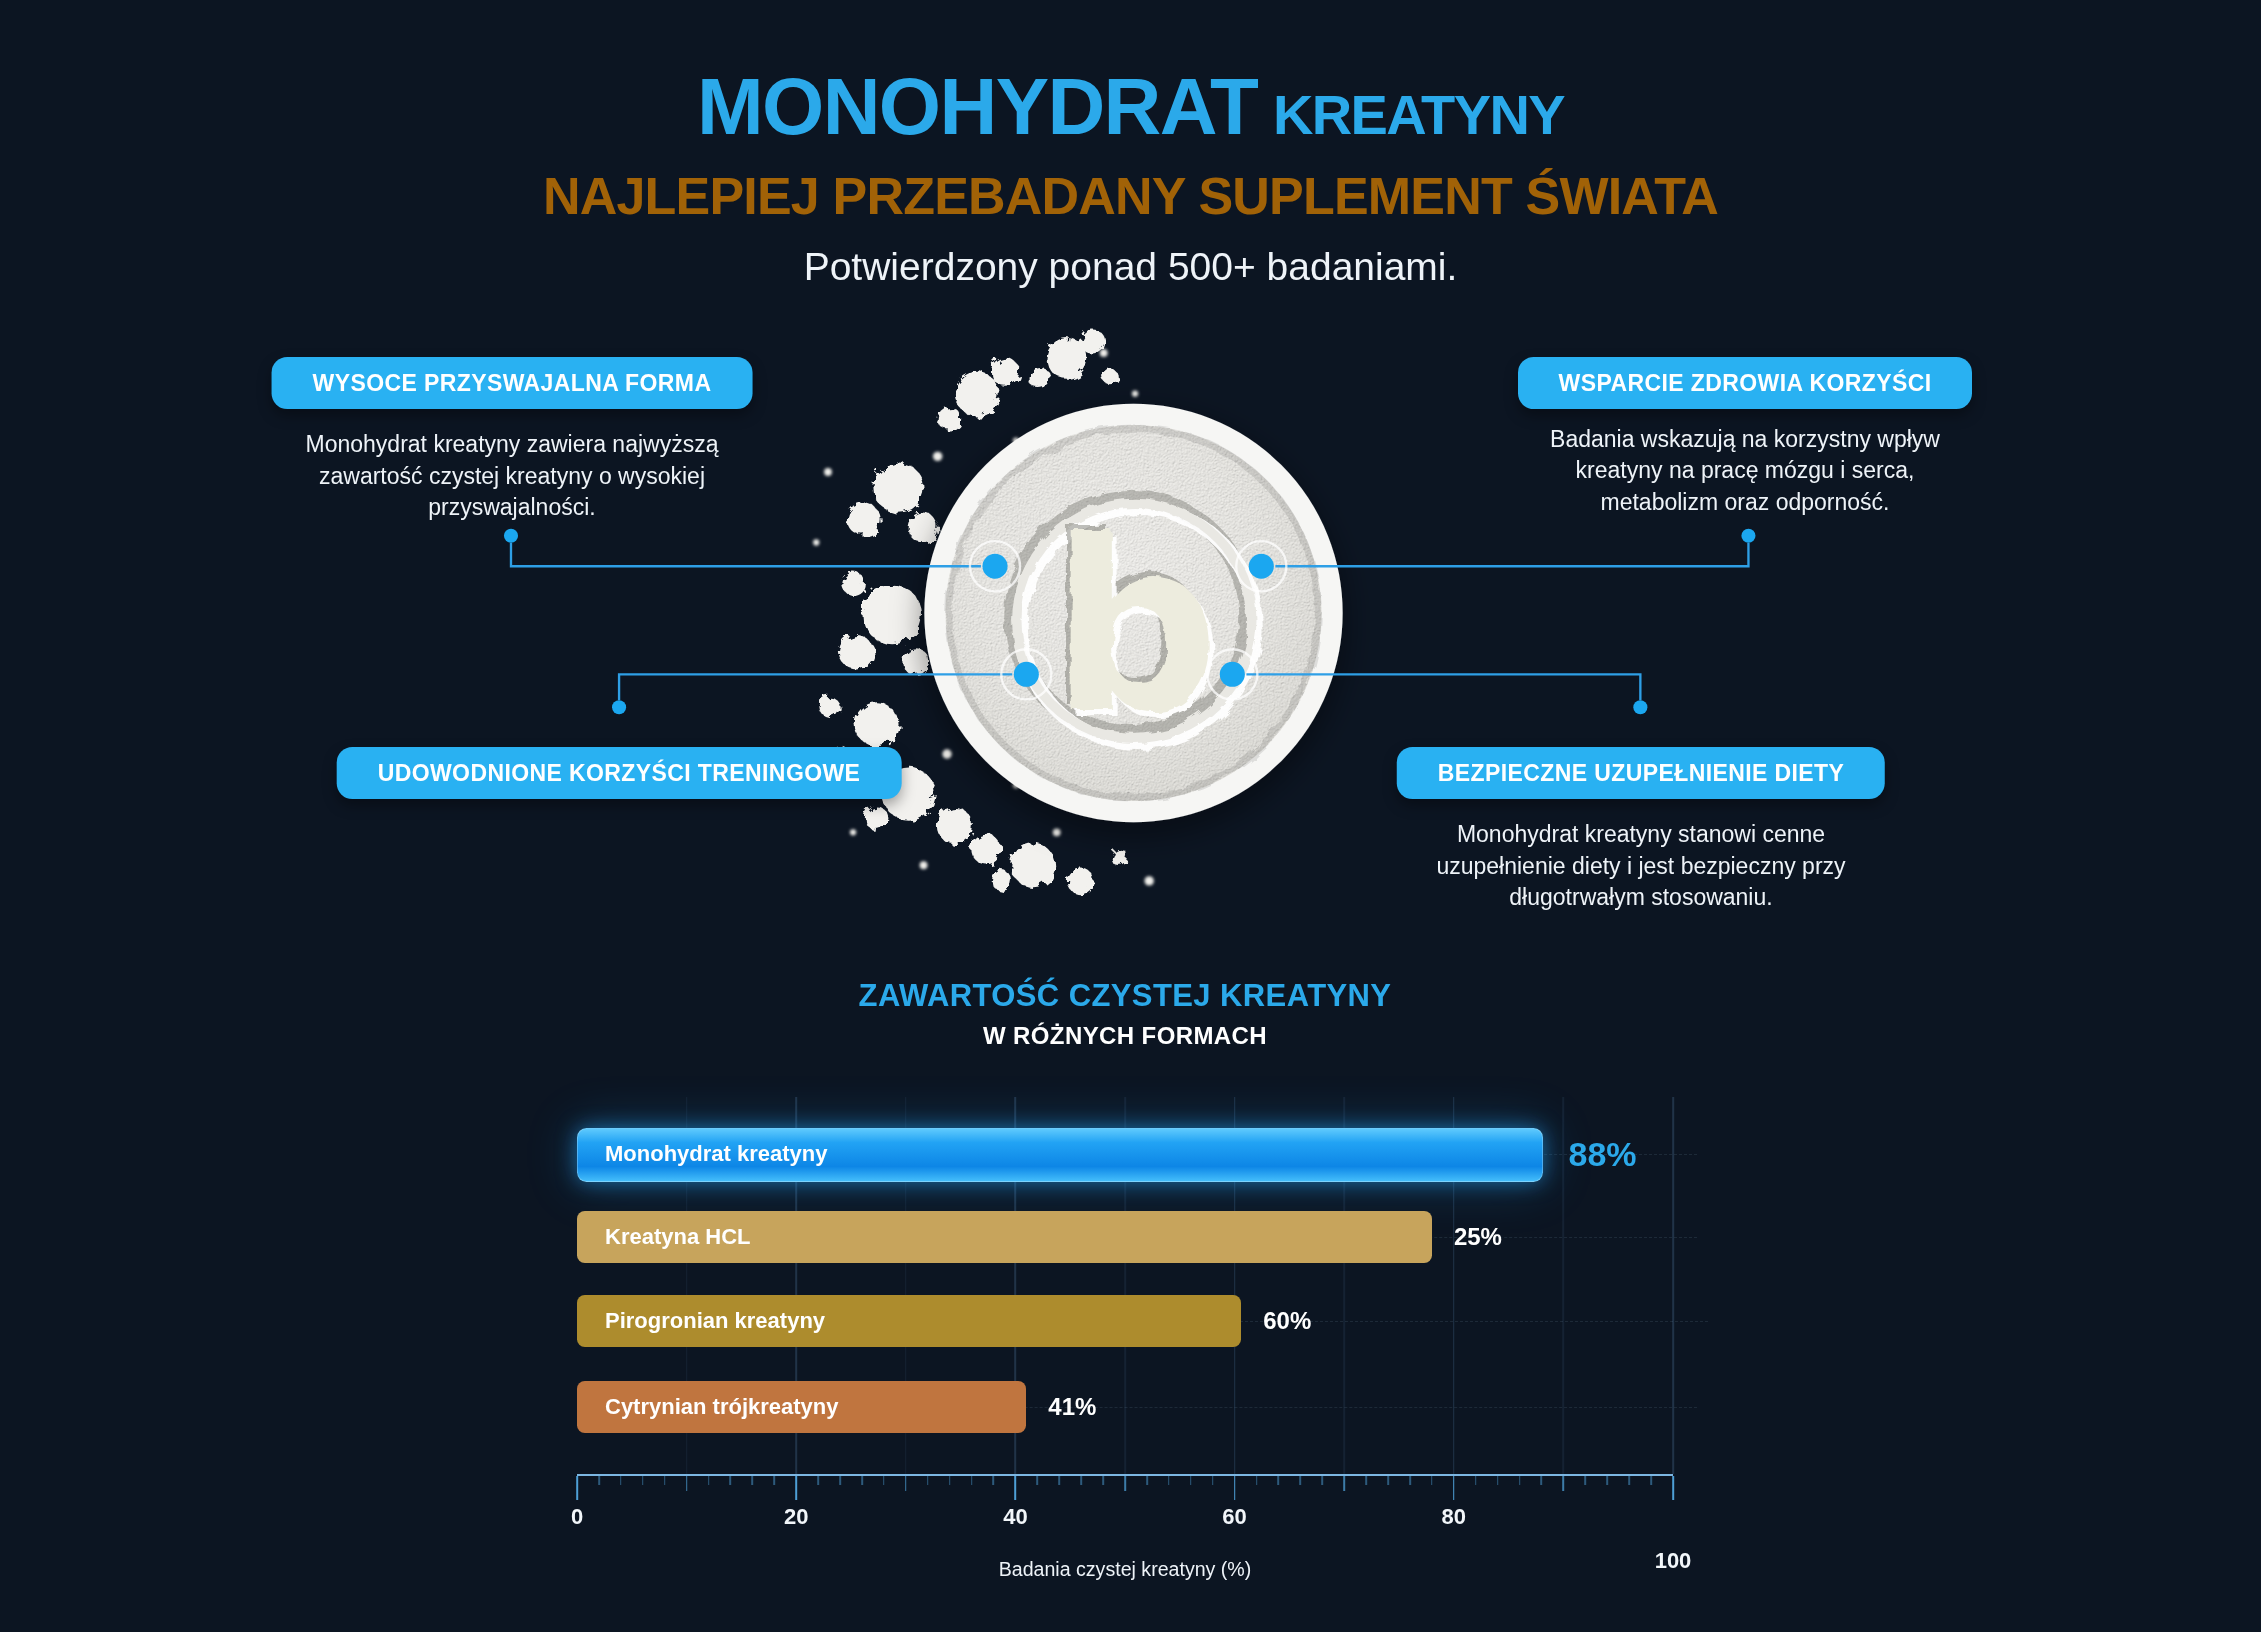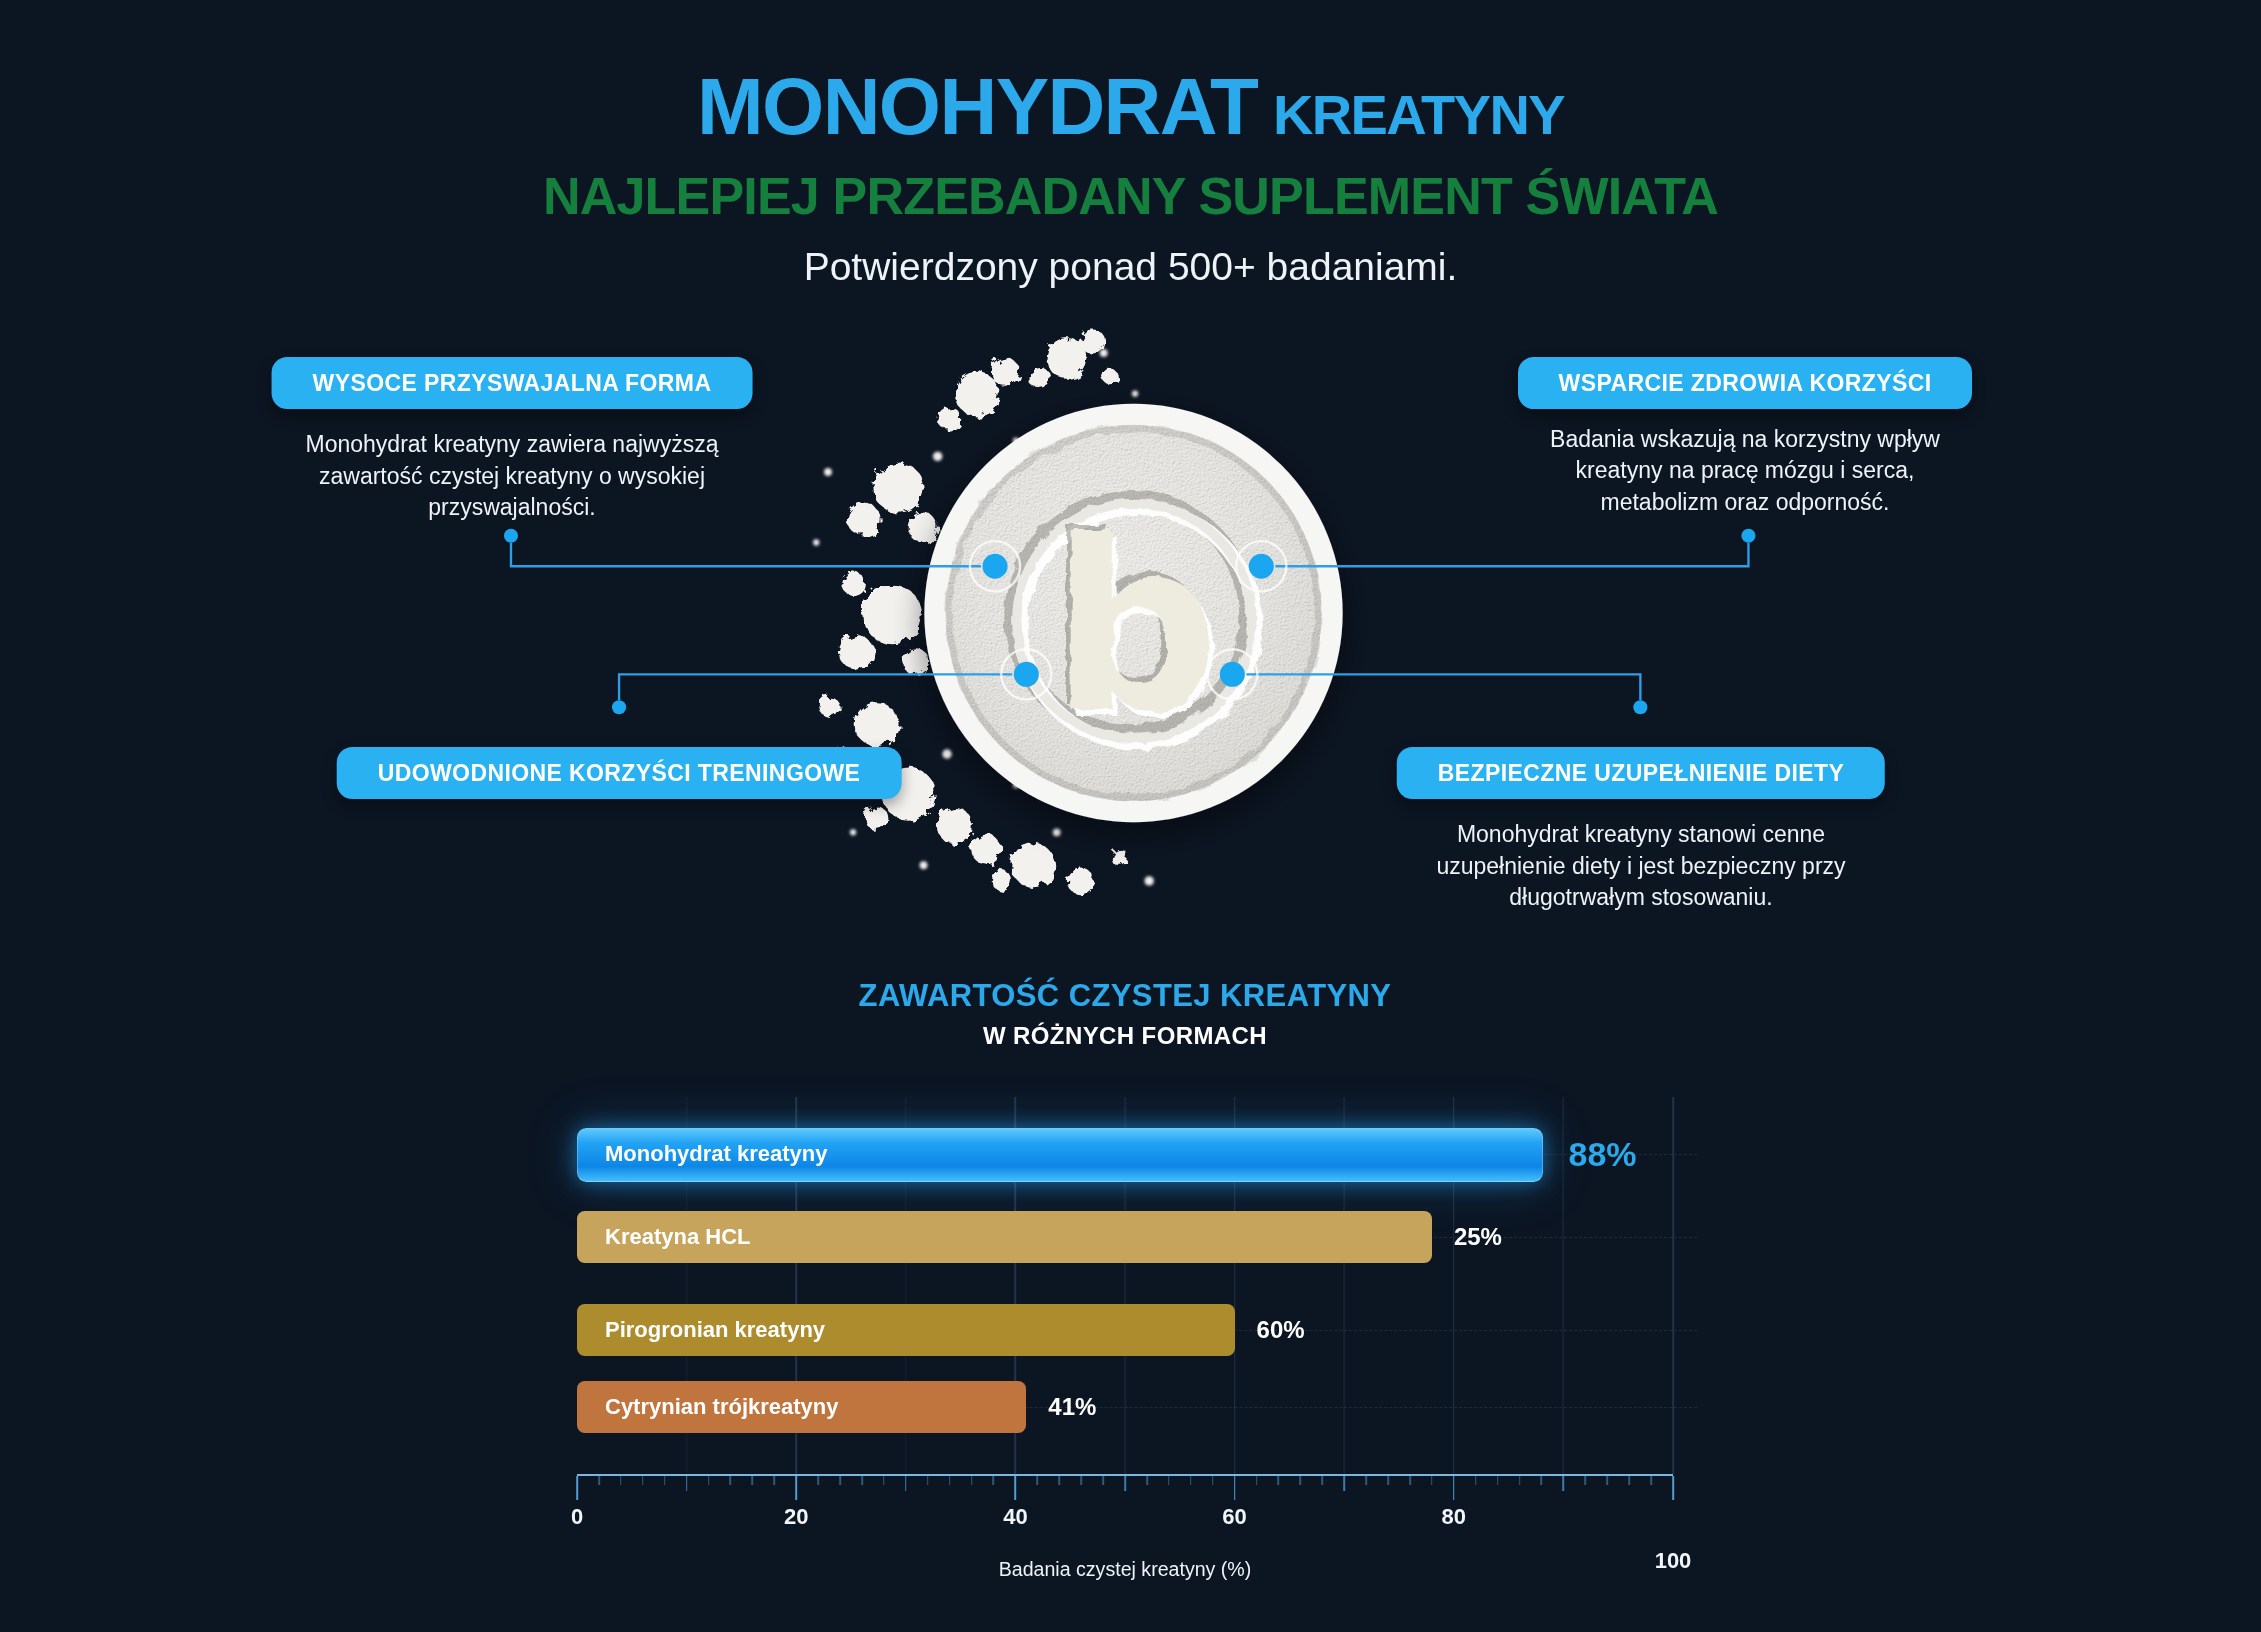--- a/index.html
+++ b/index.html
@@ -6,21 +6,21 @@
   body{
     width:2261px;height:1632px;position:relative;overflow:hidden;
     background:#0c1522;color:#fff;
     font-family:"Liberation Sans",sans-serif;
   }
   
   .header{position:absolute;top:61px;left:0;width:100%;text-align:center;}
   .title-line1{margin:0;color:#2BA9EA;font-weight:bold;letter-spacing:-1.6px;}
   .t1-big{font-size:80px;}
   .t1-small{font-size:56px;margin-left:15.7px;}
-  .title-line2{margin:12.5px 0 0;font-size:52px;font-weight:bold;color:#15803d;letter-spacing:-0.8px;}
+  .title-line2{margin:12.5px 0 0;font-size:52px;font-weight:bold;color:#a16207;letter-spacing:-0.8px;}
   .title-line3{margin:19px 0 0;font-size:39px;font-weight:400;color:#eef3f8;}
   
   .feature{position:absolute;transform:translateX(-50%);text-align:center;z-index:5;}
   .pill{
     display:inline-block;background:#29B1F2;color:#fff;font-weight:bold;font-size:23px;
     height:52px;line-height:52px;padding:0 41px;border-radius:15.7px;letter-spacing:0.4px;
     white-space:nowrap;box-shadow:0 6.3px 14px rgba(0,0,0,.35);
   }
   .desc{margin:20.4px auto 0;font-size:23px;line-height:1.36;color:#eef3f8;}
   #feature-tl{left:512px;top:357px;} #feature-tl .desc{width:462px;}
@@ -32,21 +32,21 @@
   #connector-svg{position:absolute;left:0;top:0;z-index:4;pointer-events:none;}
   
   .chart-title{position:absolute;left:577px;top:978px;width:1096px;text-align:center;
     font-size:31px;font-weight:bold;color:#2BA9EA;letter-spacing:0.4px;}
   .chart-subtitle{position:absolute;left:577px;top:1022px;width:1096px;text-align:center;
     font-size:24px;font-weight:bold;color:#ffffff;letter-spacing:0.4px;}
   .plot{position:absolute;left:577px;top:1097px;width:1096px;height:377px;}
   .gridline{position:absolute;top:0;bottom:0;width:1.6px;background:rgba(110,160,210,.22);transform:translateX(-0.8px);}
   .gridline.minor{background:rgba(110,160,210,.10);}
   .bar-row{position:absolute;left:0;width:100%;height:52px;}
-  #row-0{top:31px;} #row-1{top:114px;} #row-2{top:207px;} #row-3{top:284px;}
+  #row-0{top:31px;} #row-1{top:114px;} #row-2{top:198px;padding-left:11px;} #row-3{top:284px;}
   .row-leader{position:absolute;top:50%;left:3.1px;right:-23.5px;border-top:1.6px dashed rgba(160,195,225,.12);z-index:0;}
   .bar{position:absolute;left:0;top:0;height:100%;border-radius:7.8px;z-index:1;}
   .bar-label{position:absolute;left:28px;top:50%;transform:translateY(-50%);
     font-size:22px;font-weight:bold;color:#fff;white-space:nowrap;z-index:2;}
   .bar-value{position:absolute;top:50%;transform:translateY(-50%);
     font-size:24px;font-weight:bold;color:#fff;white-space:nowrap;z-index:2;}
   .bar-row.highlight .bar{
     background:linear-gradient(180deg,#5ec9fd 0%,#22a3f4 26%,#0d86e6 72%,#43bdfb 100%);
     border:1.6px solid rgba(190,235,255,.35);border-radius:9.4px;
     box-shadow:0 0 20.4px rgba(36,160,244,.55),0 0 50px rgba(36,160,244,.28);

